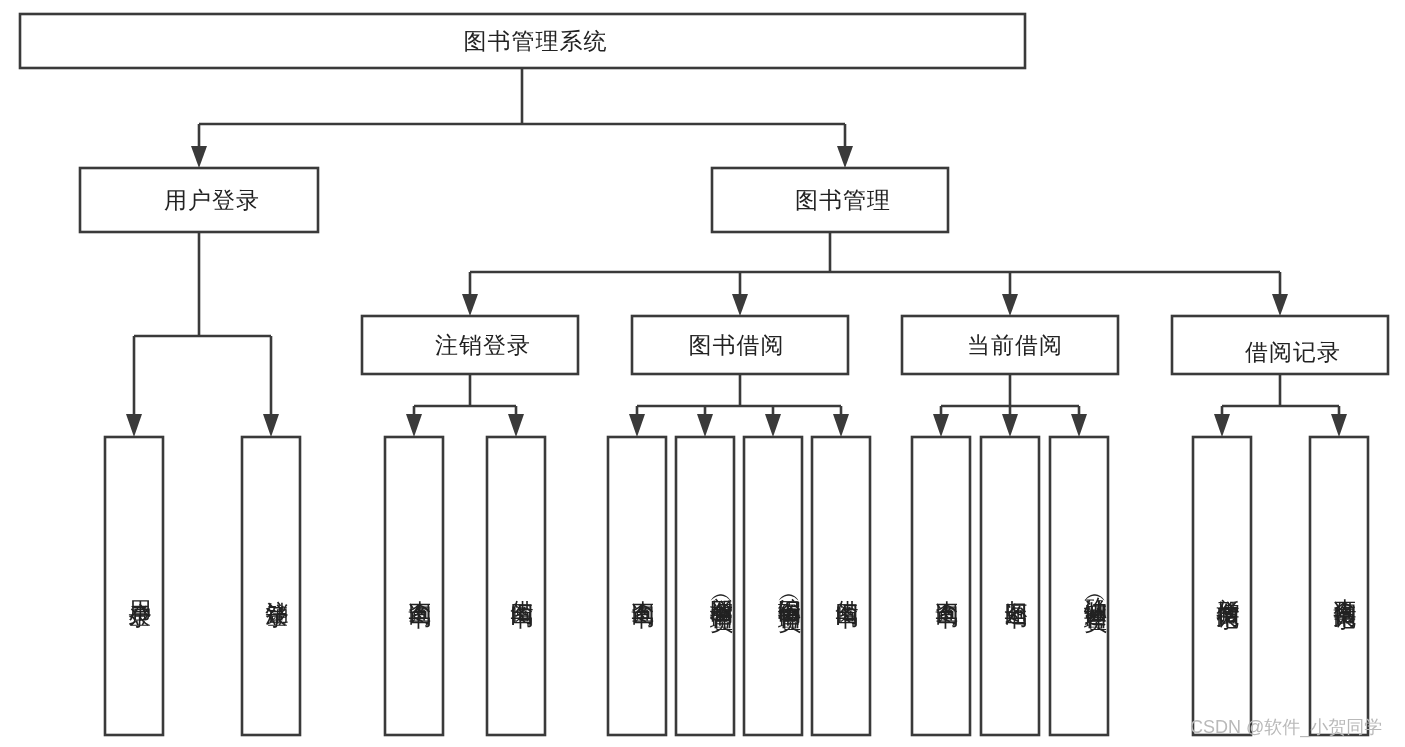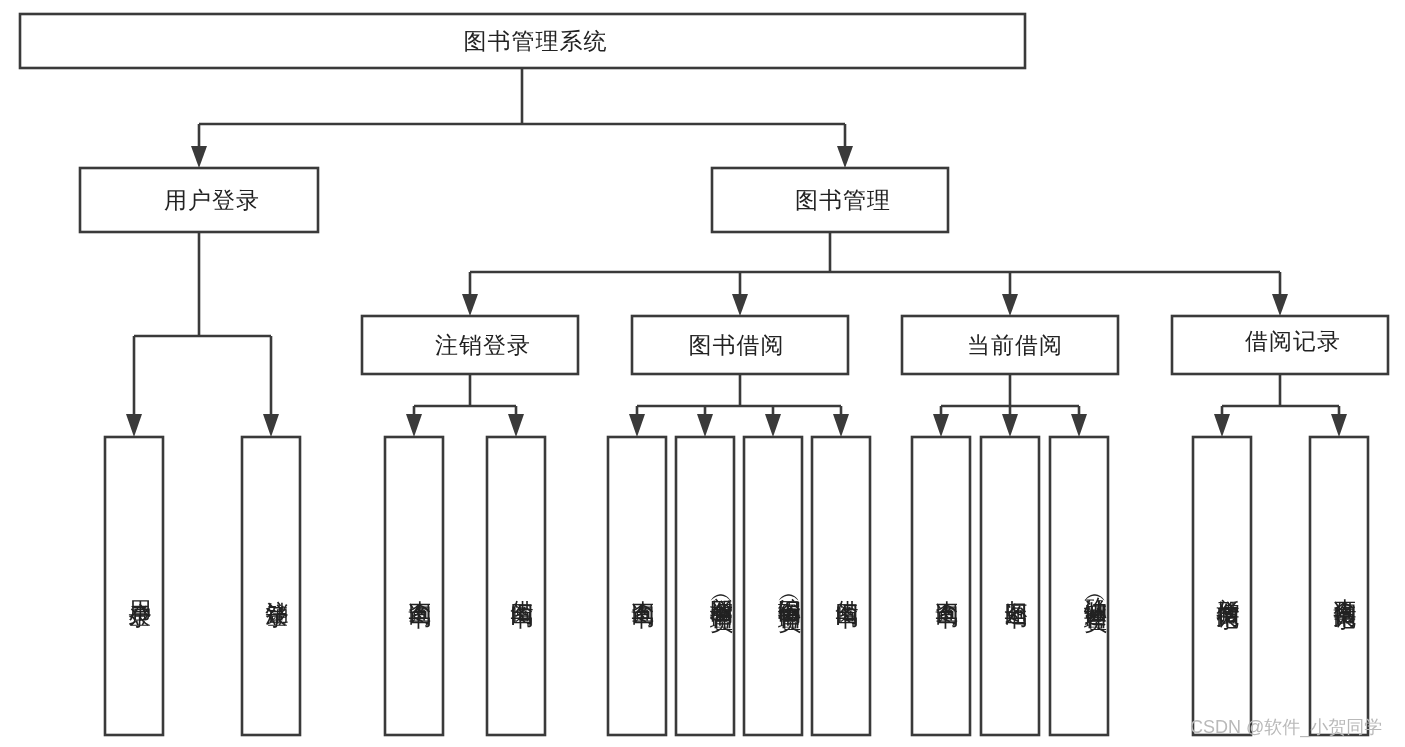--- a/index.html
+++ b/index.html
@@ -191,21 +191,21 @@
   </svg>
 
   <div class="node-label label-h" style="left:20px; top:14px; width:1005px; height:54px;">图书管理系统</div>
 
   <div class="node-label label-h" style="left:80px; top:168px; width:238px; height:64px;">用户登录</div>
   <div class="node-label label-h" style="left:712px; top:168px; width:236px; height:64px;">图书管理</div>
 
   <div class="node-label label-h" style="left:362px; top:316px; width:216px; height:58px;">注销登录</div>
   <div class="node-label label-h" style="left:632px; top:316px; width:183px; height:58px;">图书借阅</div>
   <div class="node-label label-h" style="left:902px; top:316px; width:200px; height:58px;">当前借阅</div>
-  <div class="node-label label-h" style="left:1172px; top:312px; width:216px; height:58px;">借阅记录</div>
+  <div class="node-label label-h" style="left:1172px; top:323px; width:216px; height:58px;">借阅记录</div>
 
   <div class="node-label label-v vcenter" style="left:105px; top:437px; width:58px; height:298px;">用户登录</div>
   <div class="node-label label-v vcenter" style="left:242px; top:437px; width:58px; height:298px;">注销登录</div>
 
   <div class="node-label label-v vcenter" style="left:385px; top:437px; width:58px; height:298px;">查询图书</div>
   <div class="node-label label-v vcenter" style="left:487px; top:437px; width:58px; height:298px;">借阅图书</div>
 
   <div class="node-label label-v vcenter" style="left:608px; top:437px; width:58px; height:298px;">查询图书</div>
   <div class="node-label label-v" style="left:676px; top:437px; width:58px; height:298px;">新增图书（管理员）</div>
   <div class="node-label label-v" style="left:744px; top:437px; width:58px; height:298px;">编辑图书（管理员）</div>

